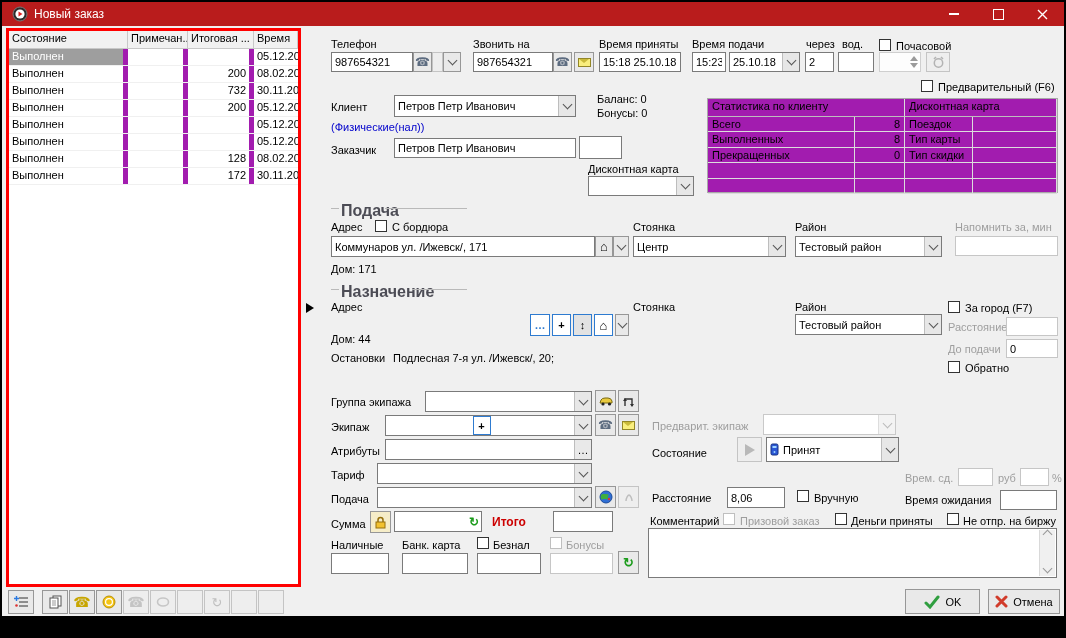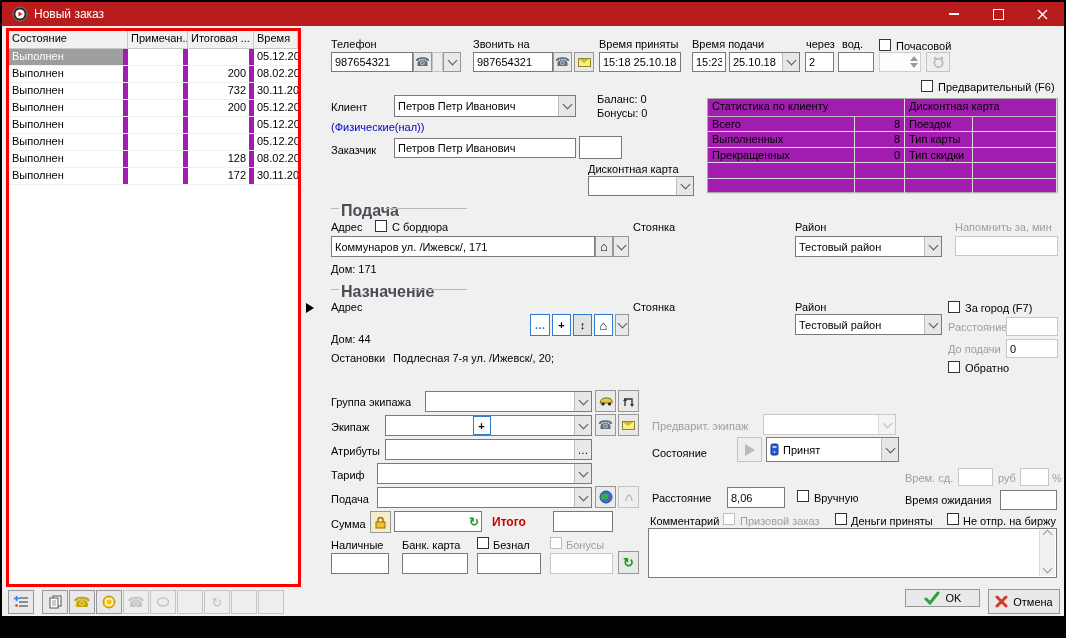--- a/index.html
+++ b/index.html
@@ -248,20 +248,26 @@
   <div class="chk" style="left:375px;top:220px"></div>
   <div class="lbl" style="left:392px;top:221px">С бордюра</div>
   <input class="fld" style="left: 331px; top: 236px; width: 264px; height: 21px;" value="Коммунаров ул. /Ижевск/, 171">
   <div class="ibtn" style="left:595px;top:236px;width:18px;height:21px">
       <span style="font-size:13px;font-weight:bold">⌂</span>
     </div>
   <div class="ibtn" style="left:613px;top:236px;width:16px;height:21px">
       <span class="cv"></span>
     </div>
   <div class="lbl" style="left:633px;top:221px">Стоянка</div>
+  <div class="combo" style="left:633px;top:236px;width:153px;height:21px">
+      <span>Центр</span>
+      <span class="cbtn">
+        <span class="cv"></span>
+      </span>
+    </div>
   <div class="lbl" style="left:795px;top:221px">Район</div>
   <div class="combo" style="left:795px;top:236px;width:147px;height:21px">
       <span>Тестовый район</span>
       <span class="cbtn">
         <span class="cv"></span>
       </span>
     </div>
   <div class="lbl dis" style="left:955px;top:221px">Напомнить за, мин</div>
   <input class="fld gray" style="left: 955px; top: 236px; width: 103px; height: 20px;" value="">
   <div class="lbl" style="left:331px;top:263px">Дом: 171</div>
@@ -488,21 +494,21 @@
         <ellipse cx="7" cy="6" rx="5.5" ry="4" fill="none" stroke="#c6c6c6" stroke-width="1.6"></ellipse>
       </svg>
     </div>
   <div class="ibtn dis" style="left:177px;top:590px;width:26px;height:24px"></div>
   <div class="ibtn dis" style="left:204px;top:590px;width:26px;height:24px">
       <span style="color:#c0c0c0;font-size:13px">↻</span>
     </div>
   <div class="ibtn dis" style="left:231px;top:590px;width:26px;height:24px"></div>
   <div class="ibtn dis" style="left:258px;top:590px;width:26px;height:24px"></div>
 
-  <div class="ibtn" style="left:905px;top:589px;width:75px;height:18px;gap:6px">
+  <div class="ibtn" style="left:905px;top:589px;width:75px;height:25px;gap:6px">
       <svg width="16" height="14">
         <path d="M2 8l4 4 8-10" fill="none" stroke="#2f9e3f" stroke-width="3" stroke-linecap="round"></path>
       </svg>
       <span>OK</span>
     </div>
   <div class="ibtn" style="left:988px;top:589px;width:72px;height:25px;gap:5px">
       <svg width="13" height="13">
         <path d="M2 2l9 9M11 2L2 11" stroke="#d13b2a" stroke-width="3" stroke-linecap="round"></path>
       </svg>
       <span>Отмена</span>

